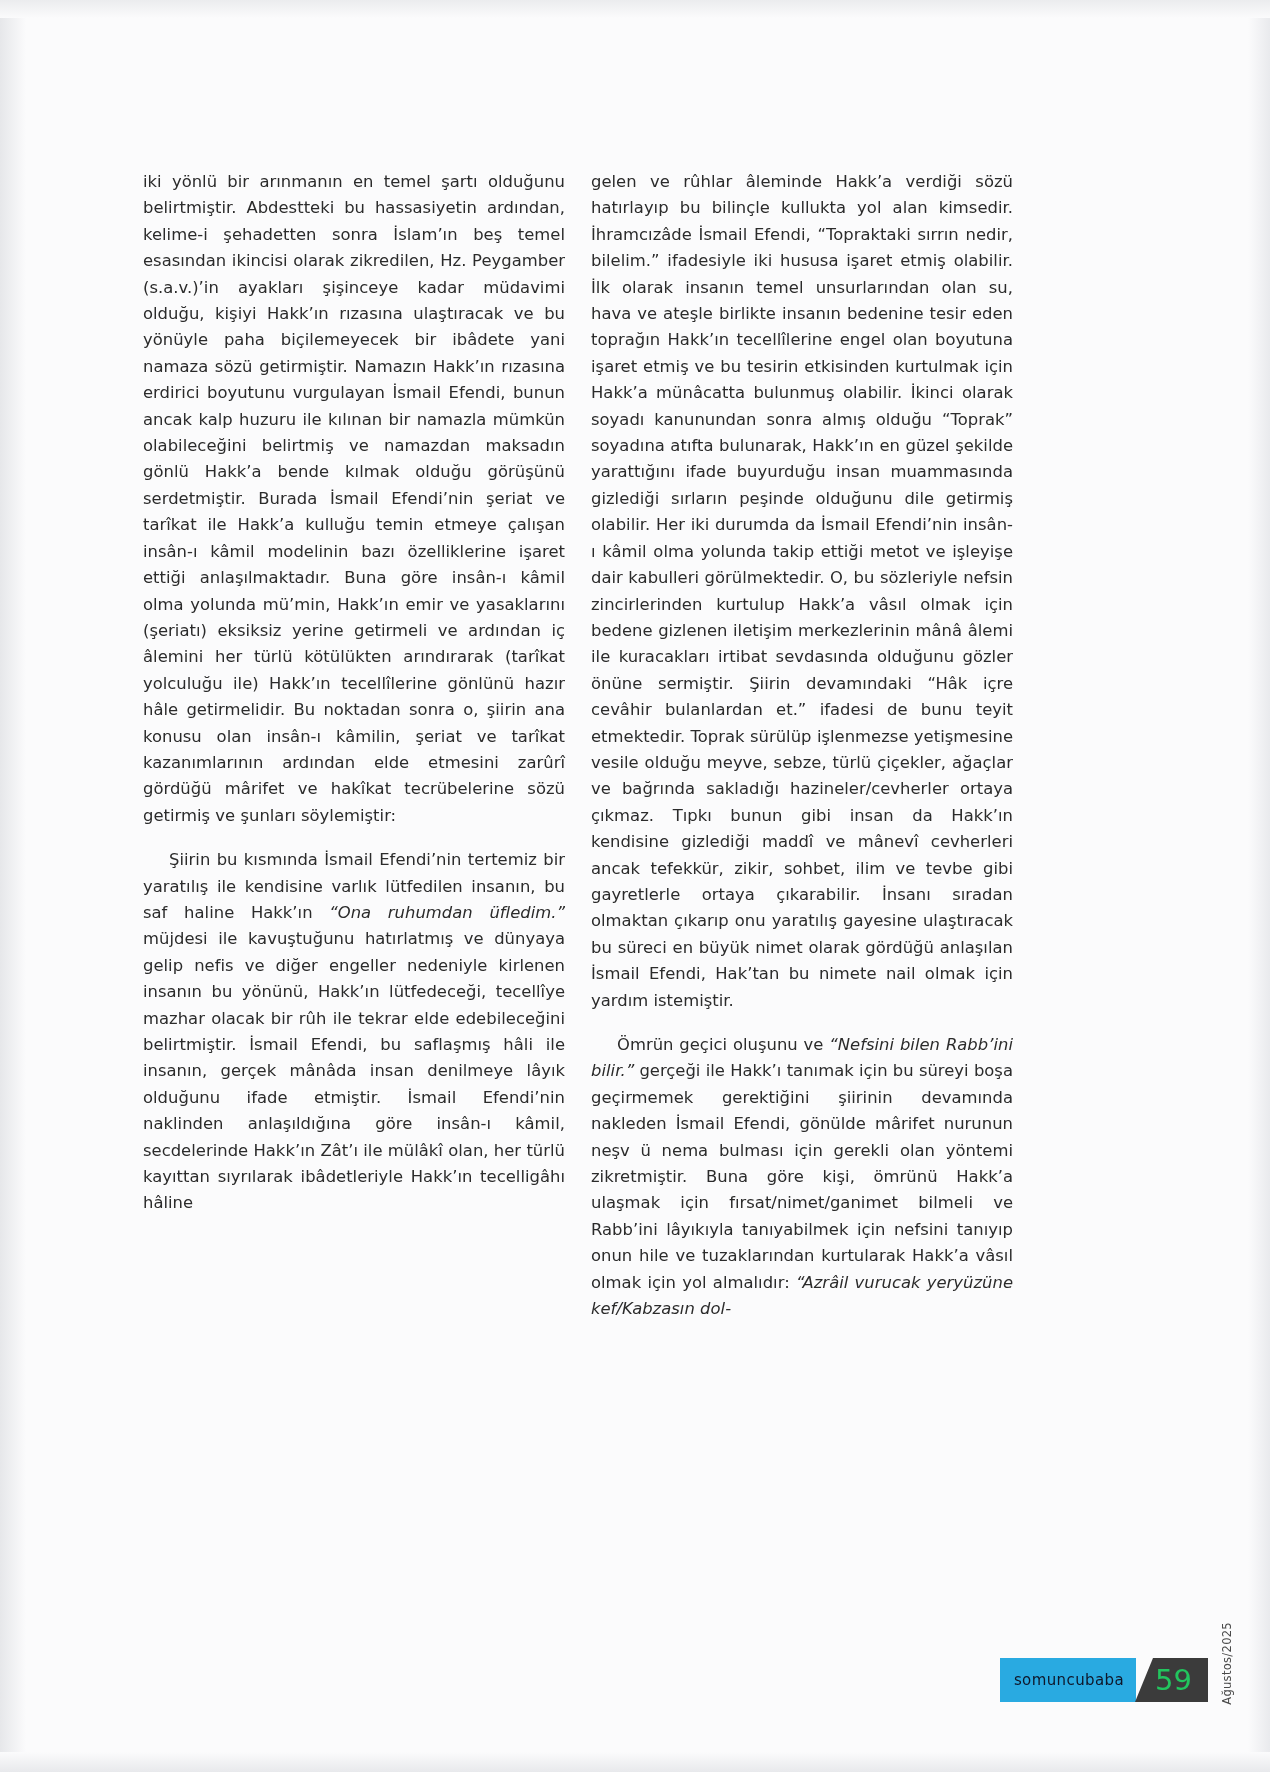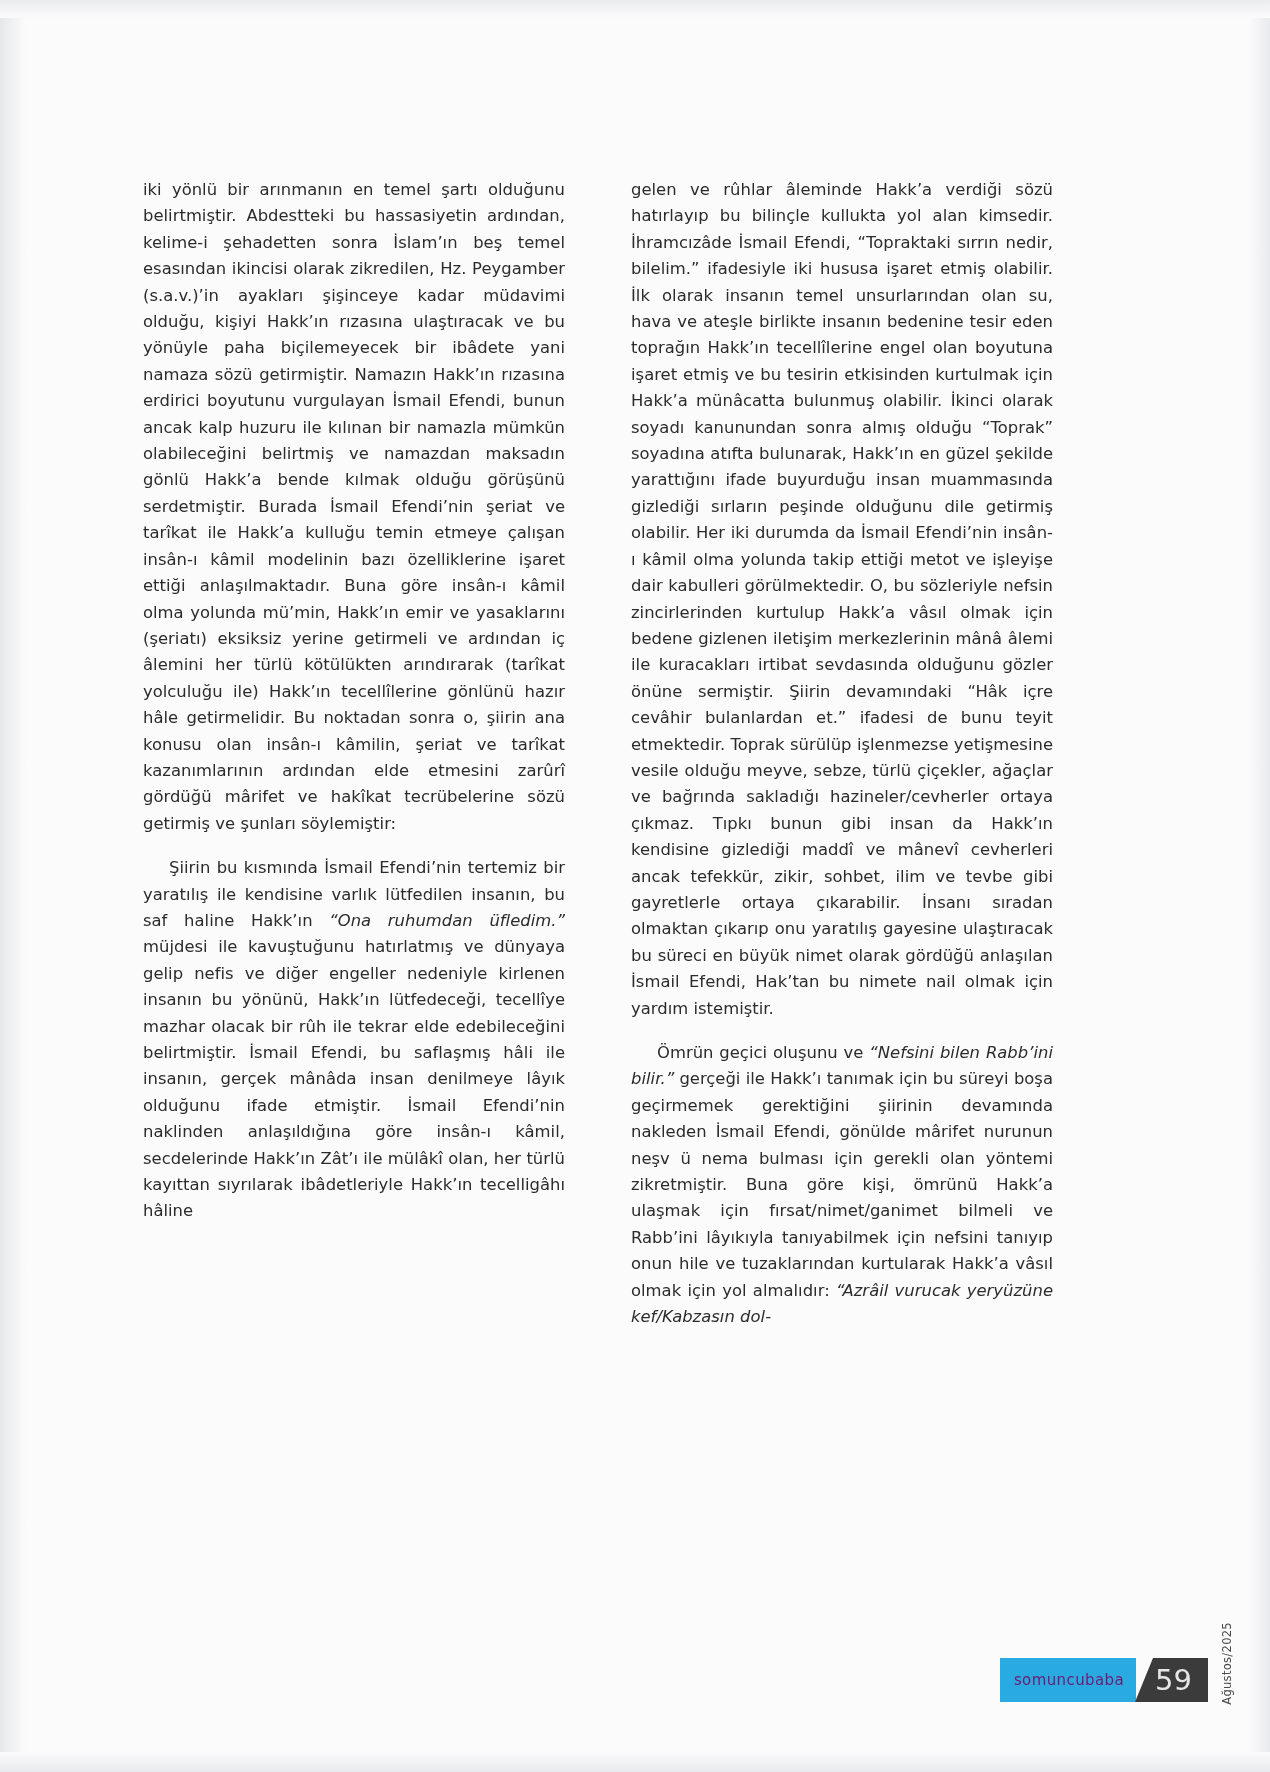--- a/index.html
+++ b/index.html
@@ -41,24 +41,24 @@
   .edge-bottom {
     position: absolute;
     left: 0; right: 0; bottom: 0;
     height: 20px;
     background: linear-gradient(to top, #e8e9ec, #fbfbfc);
   }
 
   .columns {
     position: absolute;
     left: 143px;
-    top: 177px;
+    top: 169px;
     width: 910px;
     display: flex;
-    gap: 66px;
+    gap: 26px;
   }
   .col {
     width: 422px;
   }
   p {
     margin: 0;
     font-size: 16.4px;
     line-height: 26.4px;
     color: #2b2b2b;
     text-align: justify;
@@ -90,39 +90,39 @@
   .footer {
     position: absolute;
     right: 62px;
     bottom: 70px;
     display: flex;
     align-items: stretch;
     height: 44px;
   }
   .brand {
     background: #29aae1;
-    color: #701a75;
+    color: #0f172a;
     font-size: 15px;
     letter-spacing: 0.4px;
     display: flex;
     align-items: center;
     padding: 0 12px 0 14px;
     font-family: "DejaVu Sans", sans-serif;
   }
   .brand-slash {
     width: 0;
     height: 0;
     border-style: solid;
     border-width: 0 0 44px 18px;
     border-color: transparent transparent #3b3b3b transparent;
     margin-left: -1px;
   }
   .pagenum {
     background: #3b3b3b;
-    color: #e5e5e5;
+    color: #22c55e;
     font-size: 29px;
     display: flex;
     align-items: center;
     padding: 0 16px 0 2px;
     font-family: "DejaVu Sans", sans-serif;
   }
   .sidedate {
     position: absolute;
     right: 36px;
     bottom: 150px;

